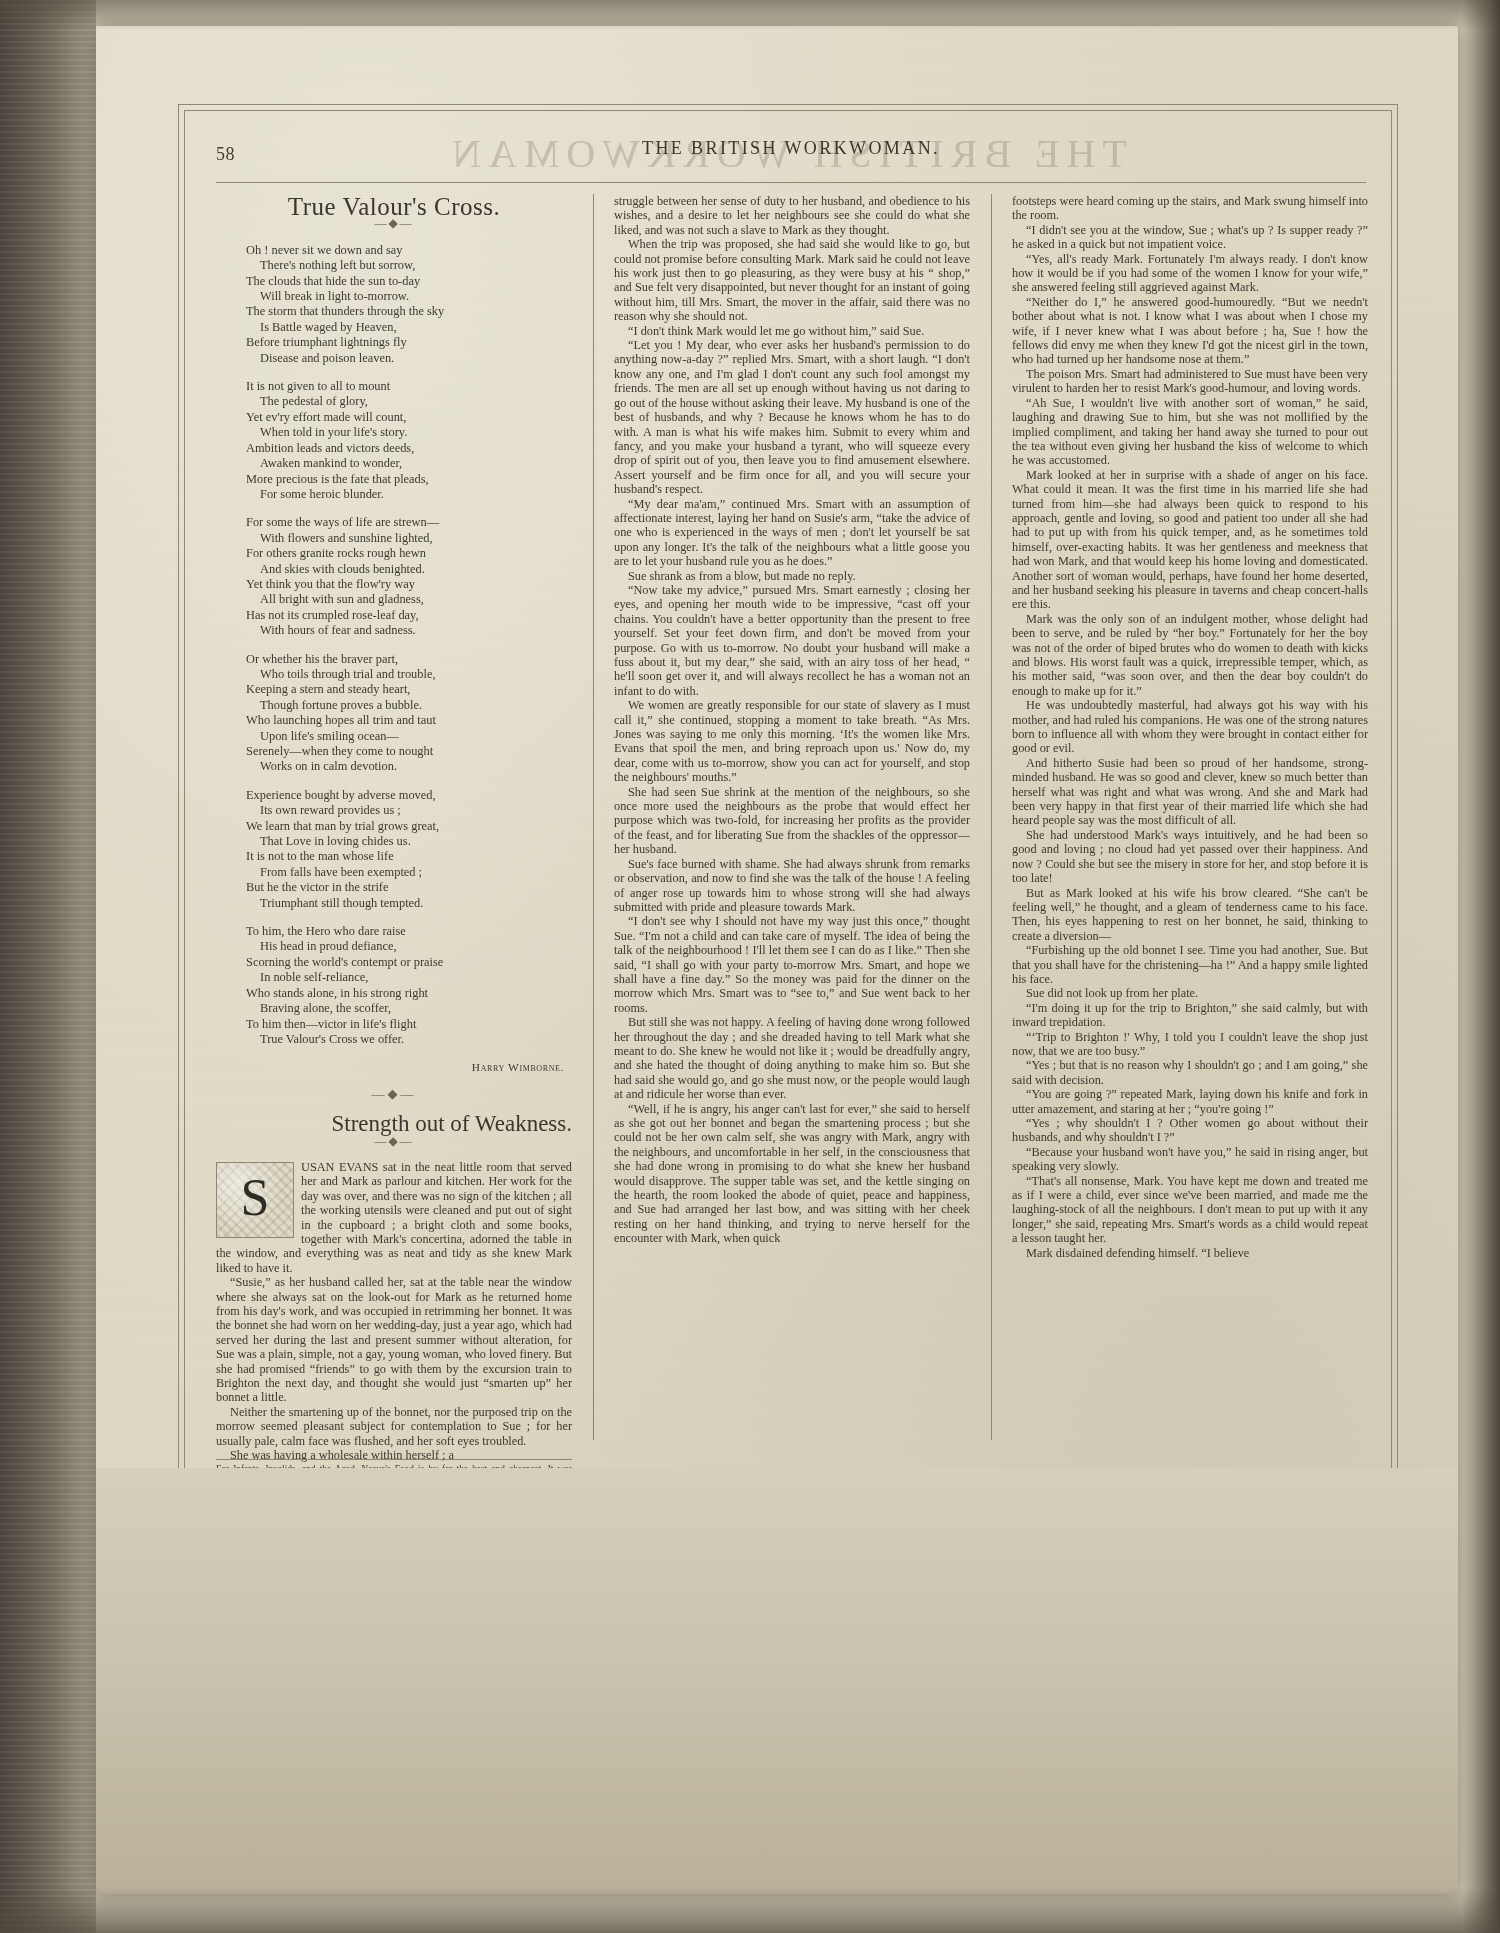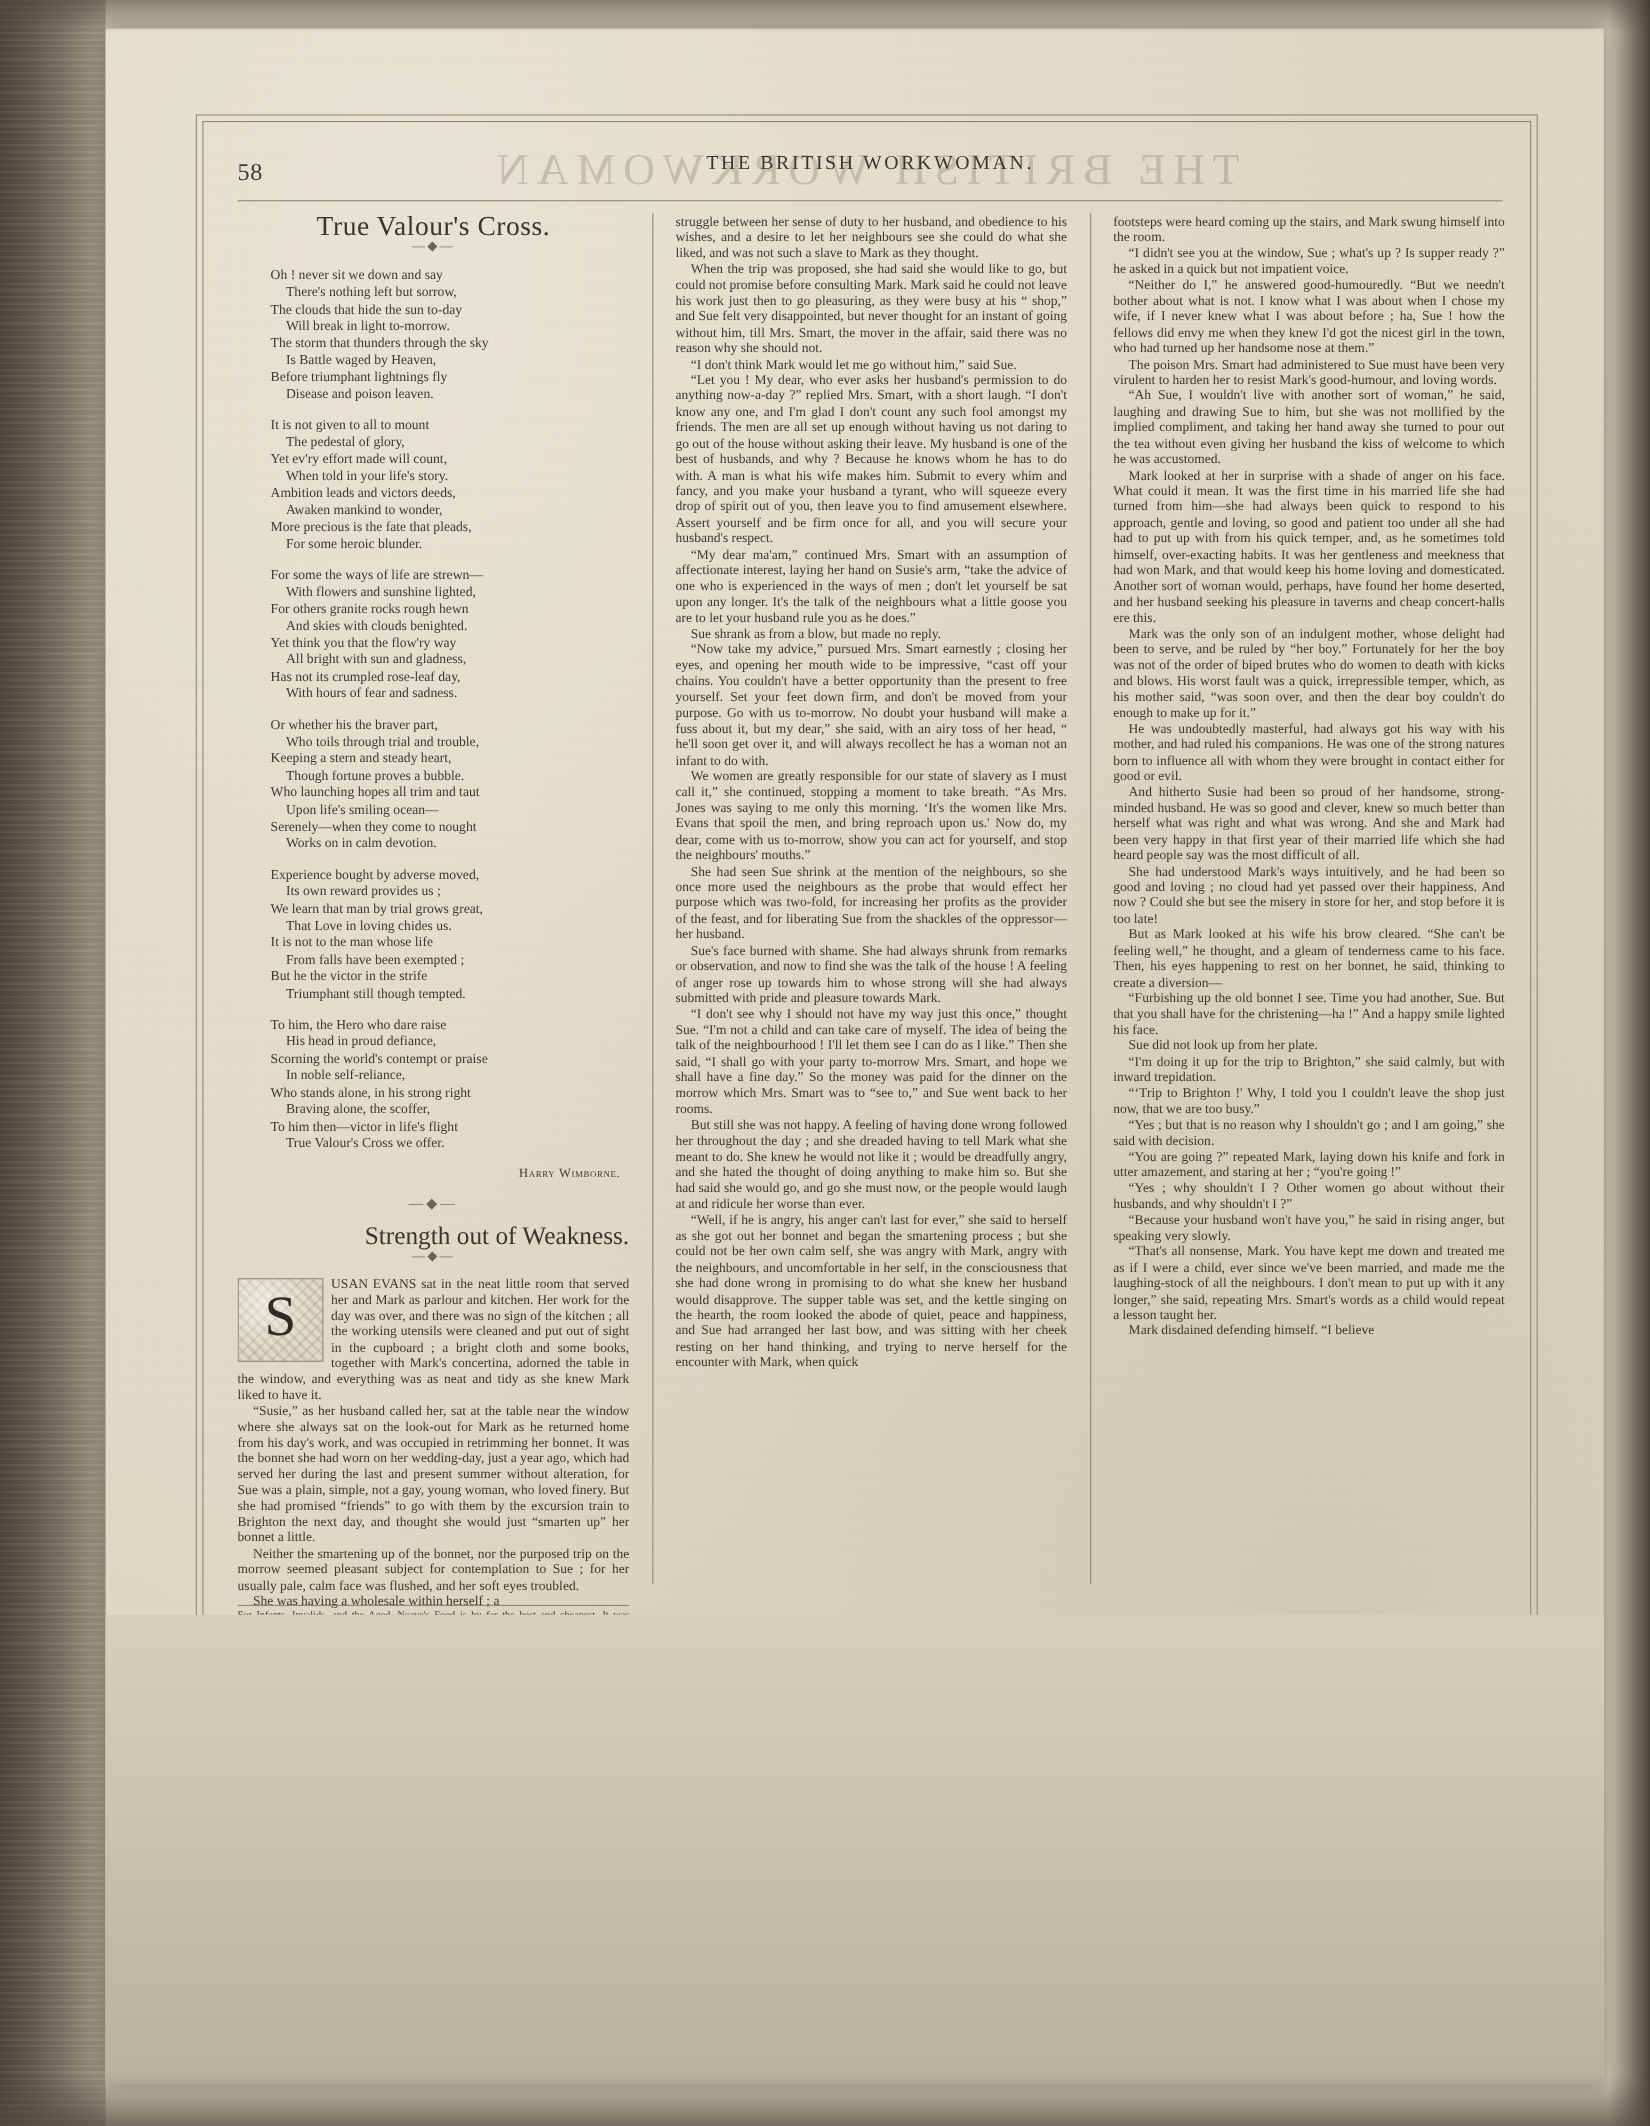--- a/index.html
+++ b/index.html
@@ -85,21 +85,21 @@
     position: absolute;
     left: 120px;
     top: 112px;
     width: 1150px;
     height: 40px;
   }
   .folio {
     position: absolute;
     left: 0;
     top: 6px;
-    font-size: 22px;
+    font-size: 18px;
     letter-spacing: .5px;
     color: #3f3b31;
     font-family: "Liberation Serif", serif;
   }
   .journal-title {
     position: absolute;
     left: 0;
     top: 0;
     width: 1150px;
     text-align: center;
@@ -405,20 +405,21 @@
         <p class="body">She had seen Sue shrink at the mention of the neighbours, so she once more used the neighbours as the probe that would effect her purpose which was two-fold, for increasing her profits as the provider of the feast, and for liberating Sue from the shackles of the oppressor—her husband.</p>
         <p class="body">Sue's face burned with shame. She had always shrunk from remarks or observation, and now to find she was the talk of the house ! A feeling of anger rose up towards him to whose strong will she had always submitted with pride and pleasure towards Mark.</p>
         <p class="body">“I don't see why I should not have my way just this once,” thought Sue. “I'm not a child and can take care of myself. The idea of being the talk of the neighbourhood ! I'll let them see I can do as I like.” Then she said, “I shall go with your party to-morrow Mrs. Smart, and hope we shall have a fine day.” So the money was paid for the dinner on the morrow which Mrs. Smart was to “see to,” and Sue went back to her rooms.</p>
         <p class="body">But still she was not happy. A feeling of having done wrong followed her throughout the day ; and she dreaded having to tell Mark what she meant to do. She knew he would not like it ; would be dreadfully angry, and she hated the thought of doing anything to make him so. But she had said she would go, and go she must now, or the people would laugh at and ridicule her worse than ever.</p>
         <p class="body">“Well, if he is angry, his anger can't last for ever,” she said to herself as she got out her bonnet and began the smartening process ; but she could not be her own calm self, she was angry with Mark, angry with the neighbours, and uncomfortable in her self, in the consciousness that she had done wrong in promising to do what she knew her husband would disapprove. The supper table was set, and the kettle singing on the hearth, the room looked the abode of quiet, peace and happiness, and Sue had arranged her last bow, and was sitting with her cheek resting on her hand thinking, and trying to nerve herself for the encounter with Mark, when quick</p>
       </div>
 
       <div class="col col-3">
         <p class="body noind">footsteps were heard coming up the stairs, and Mark swung himself into the room.</p>
         <p class="body">“I didn't see you at the window, Sue ; what's up ? Is supper ready ?” he asked in a quick but not impatient voice.</p>
+        <p class="body">“Yes, all's ready Mark. Fortunately I'm always ready. I don't know how it would be if you had some of the women I know for your wife,” she answered feeling still aggrieved against Mark.</p>
         <p class="body">“Neither do I,” he answered good-humouredly. “But we needn't bother about what is not. I know what I was about when I chose my wife, if I never knew what I was about before ; ha, Sue ! how the fellows did envy me when they knew I'd got the nicest girl in the town, who had turned up her handsome nose at them.”</p>
         <p class="body">The poison Mrs. Smart had administered to Sue must have been very virulent to harden her to resist Mark's good-humour, and loving words.</p>
         <p class="body">“Ah Sue, I wouldn't live with another sort of woman,” he said, laughing and drawing Sue to him, but she was not mollified by the implied compliment, and taking her hand away she turned to pour out the tea without even giving her husband the kiss of welcome to which he was accustomed.</p>
         <p class="body">Mark looked at her in surprise with a shade of anger on his face. What could it mean. It was the first time in his married life she had turned from him—she had always been quick to respond to his approach, gentle and loving, so good and patient too under all she had had to put up with from his quick temper, and, as he sometimes told himself, over-exacting habits. It was her gentleness and meekness that had won Mark, and that would keep his home loving and domesticated. Another sort of woman would, perhaps, have found her home deserted, and her husband seeking his pleasure in taverns and cheap concert-halls ere this.</p>
         <p class="body">Mark was the only son of an indulgent mother, whose delight had been to serve, and be ruled by “her boy.” Fortunately for her the boy was not of the order of biped brutes who do women to death with kicks and blows. His worst fault was a quick, irrepressible temper, which, as his mother said, “was soon over, and then the dear boy couldn't do enough to make up for it.”</p>
         <p class="body">He was undoubtedly masterful, had always got his way with his mother, and had ruled his companions. He was one of the strong natures born to influence all with whom they were brought in contact either for good or evil.</p>
         <p class="body">And hitherto Susie had been so proud of her handsome, strong-minded husband. He was so good and clever, knew so much better than herself what was right and what was wrong. And she and Mark had been very happy in that first year of their married life which she had heard people say was the most difficult of all.</p>
         <p class="body">She had understood Mark's ways intuitively, and he had been so good and loving ; no cloud had yet passed over their happiness. And now ? Could she but see the misery in store for her, and stop before it is too late!</p>
         <p class="body">But as Mark looked at his wife his brow cleared. “She can't be feeling well,” he thought, and a gleam of tenderness came to his face. Then, his eyes happening to rest on her bonnet, he said, thinking to create a diversion—</p>
         <p class="body">“Furbishing up the old bonnet I see. Time you had another, Sue. But that you shall have for the christening—ha !” And a happy smile lighted his face.</p>

